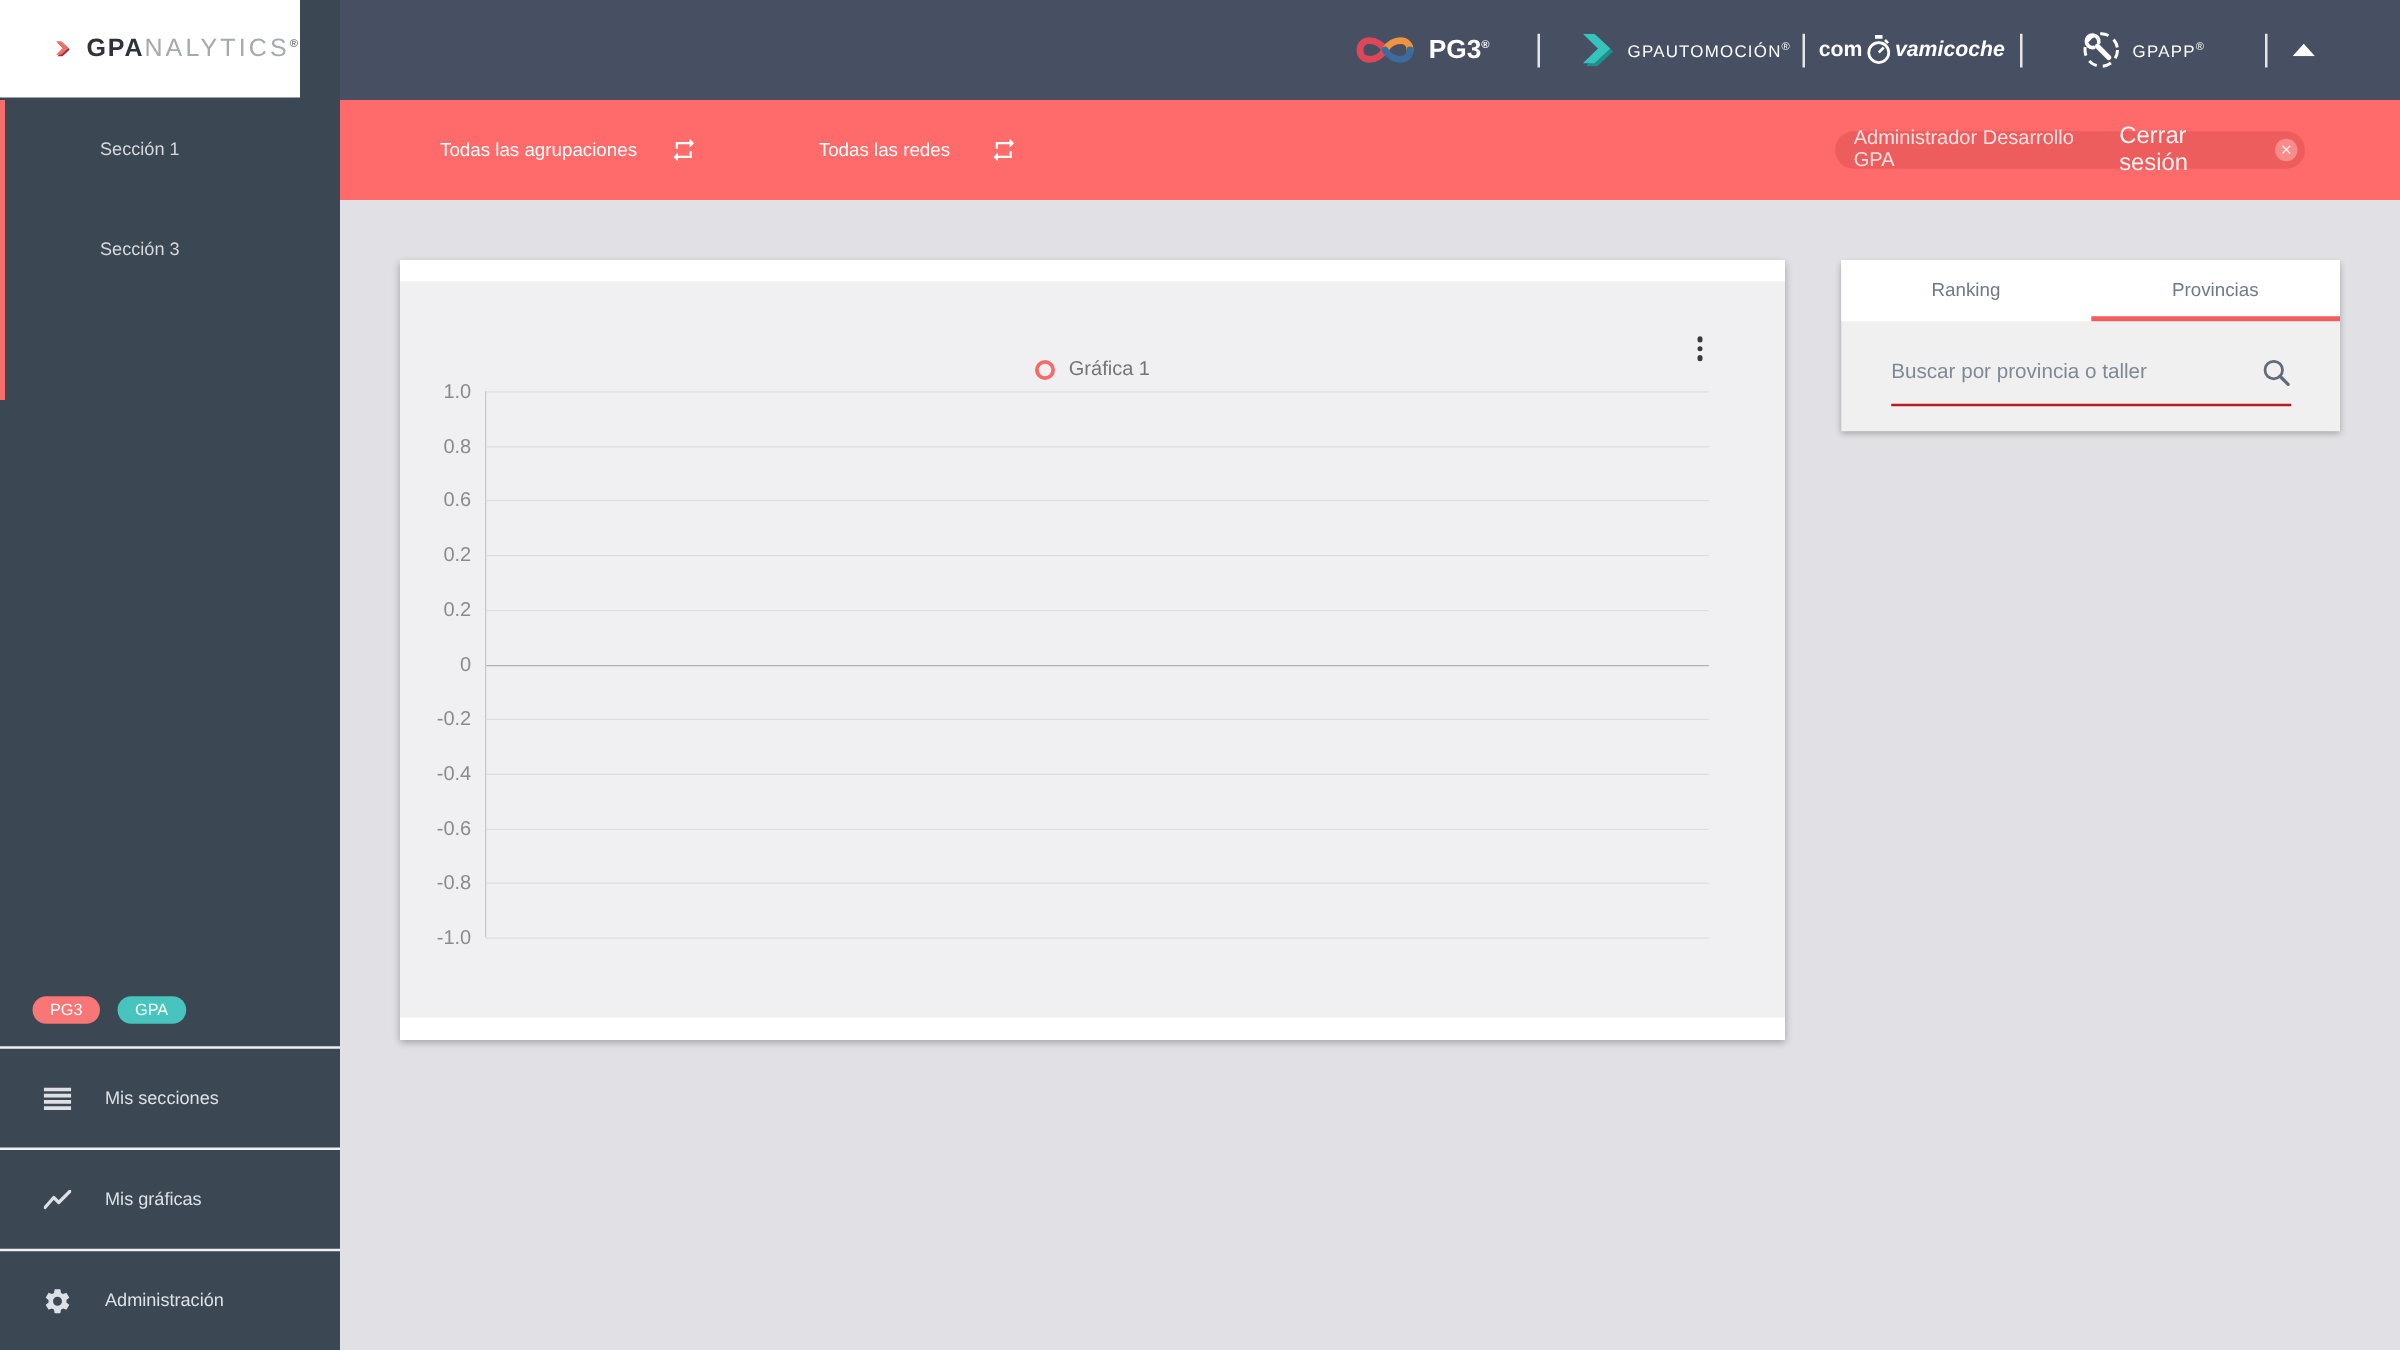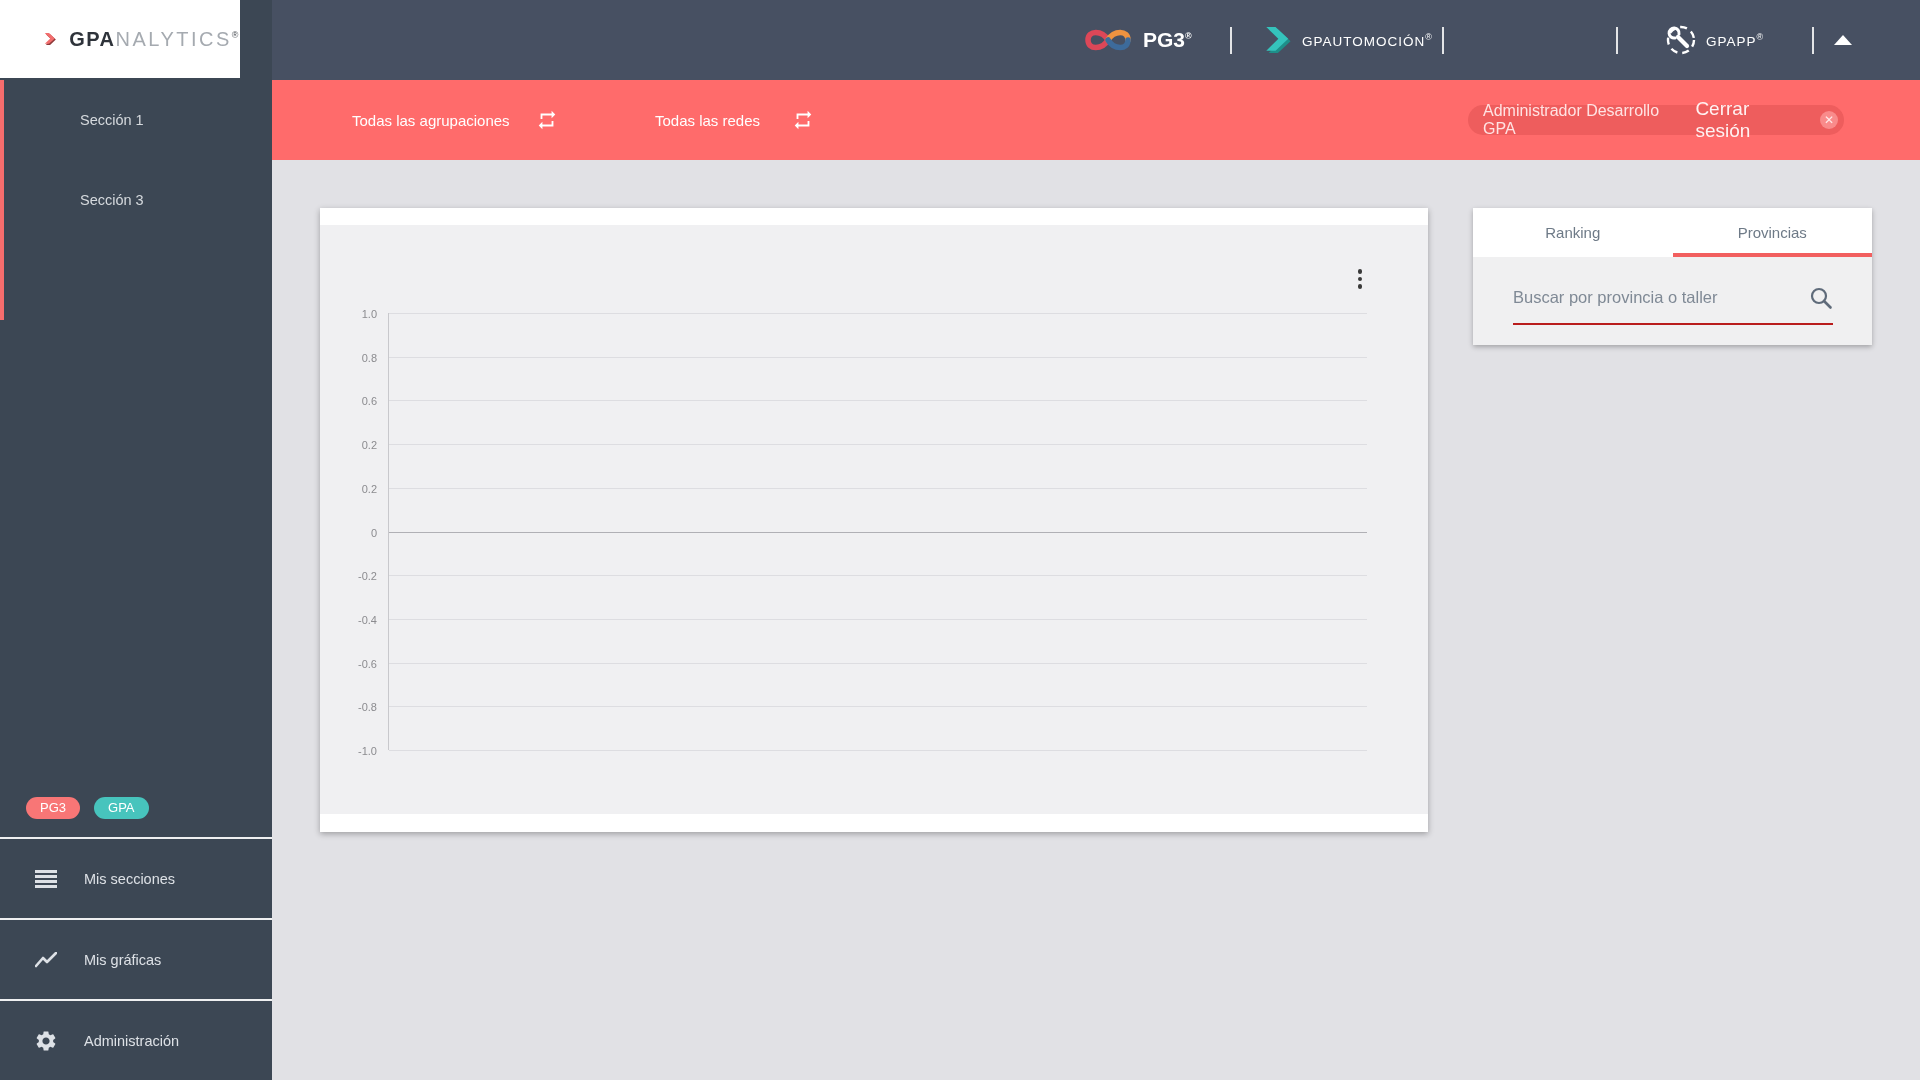--- a/index.html
+++ b/index.html
@@ -77,21 +77,21 @@
     display:flex; flex-direction:column; align-items:center; justify-content:center;
     gap:3px; cursor:pointer; }
   .kebab i { width:4.5px; height:4.5px; border-radius:50%; background:#3a3a3a; }
 
   .plot { position:absolute; left:68px; top:105px; width:978px; height:437px;
     border-left:1px solid #c8c8cc; }
   .gridline { position:absolute; left:0; width:978px; height:0;
     border-top:1px solid #dddde1; }
   .gridline.zero { border-top:1px solid #b0b0b5; }
   .gridline .tick { position:absolute; left:-12px; top:0;
-    transform:translate(-100%,-50%); color:#8b8b8f; font-size:11px; }
+    transform:translate(-100%,-50%); color:#8b8b8f; font-size:16px; }
 
   
   .panel { position:absolute; left:1473px; top:208px; width:399px; height:137px;
     background:#f0f0f1; box-shadow:0 2px 5px rgba(0,0,0,0.28); }
   .tabbar { position:absolute; left:0; top:0; width:399px; height:49px;
     background:#ffffff; display:flex; }
   .tab { width:50%; height:49px; display:flex; align-items:center;
     justify-content:center; color:#6e7a87; font-size:15px; cursor:pointer;
     position:relative; }
   .tab.active::after { content:""; position:absolute; left:0; bottom:0;
@@ -188,20 +188,30 @@
       <g transform="translate(14,8)">
           <polygon points="0,0 32,0 76,41 32,82 0,82 42,41" fill="#1e8f89"></polygon>
         </g>
       <polygon points="6,0 38,0 82,41 38,82 6,82 48,41" fill="#35c3bc"></polygon>
     </svg>
     <span class="small-logo"><span>GPAUTOMOCIÓN</span><sup>®</sup></span>
   </div>
 
   <div class="vsep" style="left:1170px"></div>
 
+  <div class="tb-item como-label" style="left:1183px">
+    <span>com</span>
+    <svg width="22" height="24" viewBox="0 0 22 24" style="margin:0 2px">
+      <rect x="8" y="0" width="6" height="3" fill="#fff"></rect>
+      <line x1="16" y1="4" x2="18.5" y2="6.5" stroke="#fff" stroke-width="2"></line>
+      <circle cx="11" cy="14" r="8" fill="none" stroke="#fff" stroke-width="2.2"></circle>
+      <line x1="11" y1="14" x2="15" y2="10" stroke="#fff" stroke-width="2"></line>
+    </svg>
+    <span class="it">vamicoche</span>
+  </div>
 
   <div class="vsep" style="left:1344px"></div>
 
   <div class="tb-item" style="left:1392px">
     <svg width="34" height="34" viewBox="0 0 34 34">
       <circle cx="17" cy="17" r="13" fill="none" stroke="#fff" stroke-width="2.4" stroke-dasharray="7 5"></circle>
       <path d="M11 15 A5 5 0 1 1 15 11" fill="none" stroke="#fff" stroke-width="3" stroke-linecap="round"></path>
       <line x1="14" y1="14" x2="23" y2="23" stroke="#fff" stroke-width="4.2" stroke-linecap="round"></line>
     </svg>
     <span class="small-logo"><span>GPAPP</span><sup>®</sup></span>
@@ -232,20 +242,24 @@
 
   <div class="user-chip">
     <span class="uname">Administrador Desarrollo GPA</span>
     <span class="logout">Cerrar sesión</span>
     <span class="xcircle">✕</span>
   </div>
 </div>
 
 <section class="card">
   <div class="card-inner"></div>
+  <div class="legend">
+    <span class="legend-ring"></span>
+    <span class="legend-label">Gráfica 1</span>
+  </div>
   <div class="kebab">
     <i></i>
       <i></i>
       <i></i>
   </div>
   <div class="plot" id="plot">
       <div class="gridline" style="top: 0px;">
         <span class="tick">1.0</span>
       </div>
       <div class="gridline" style="top: 43.7px;">

